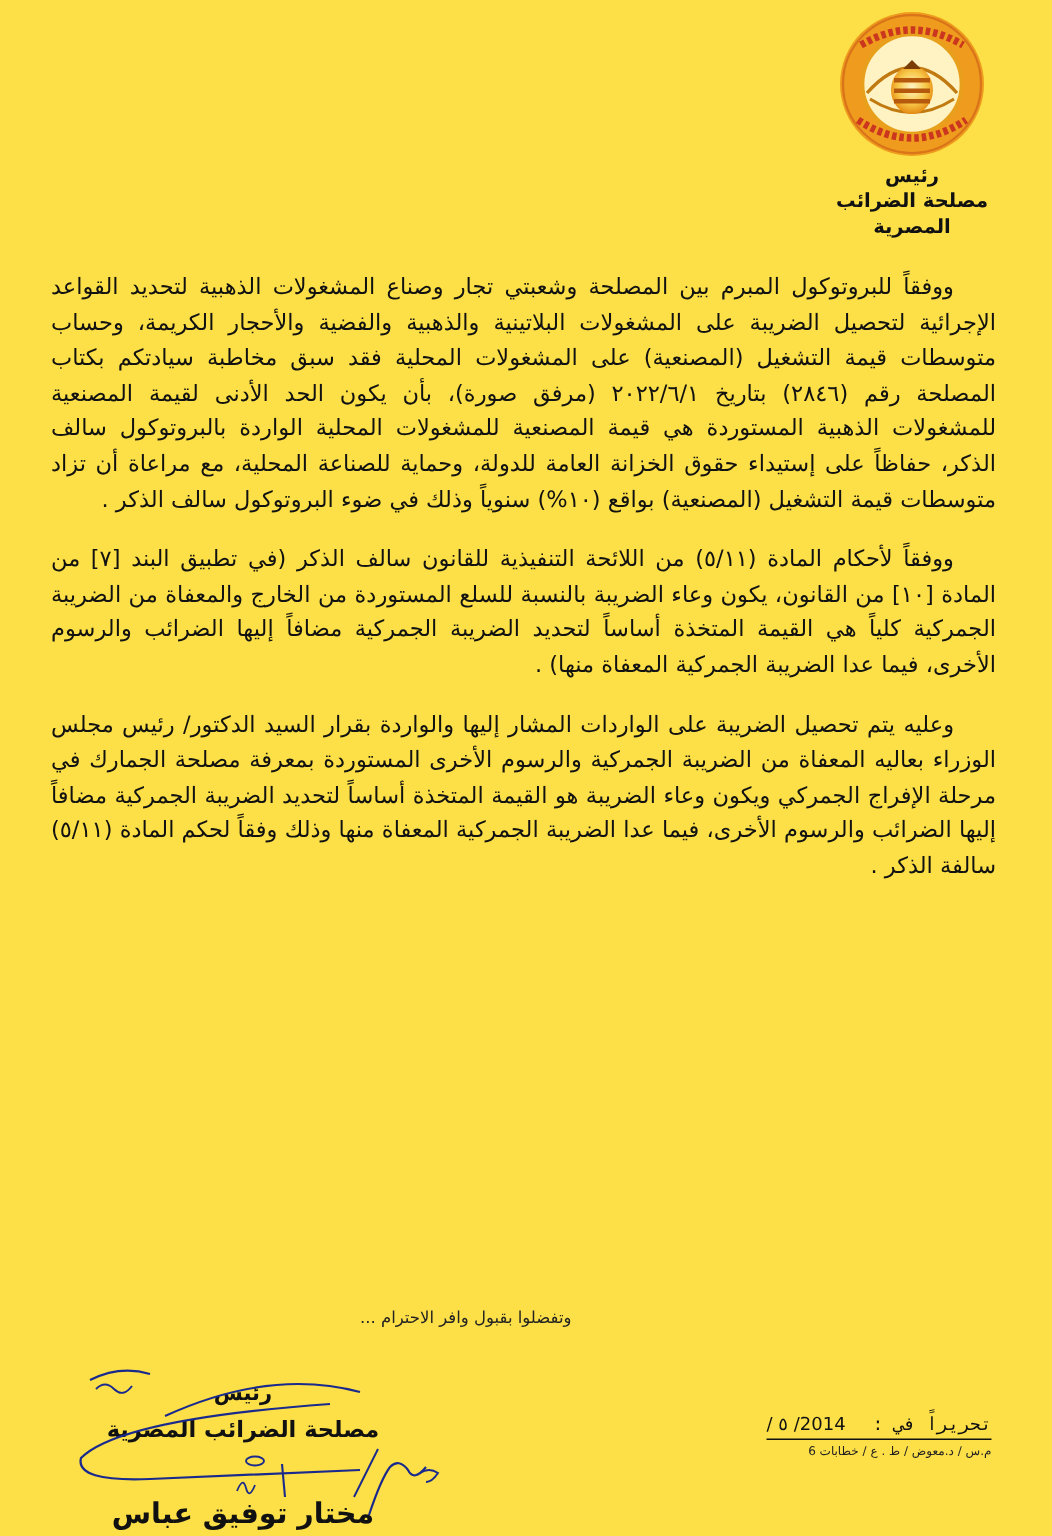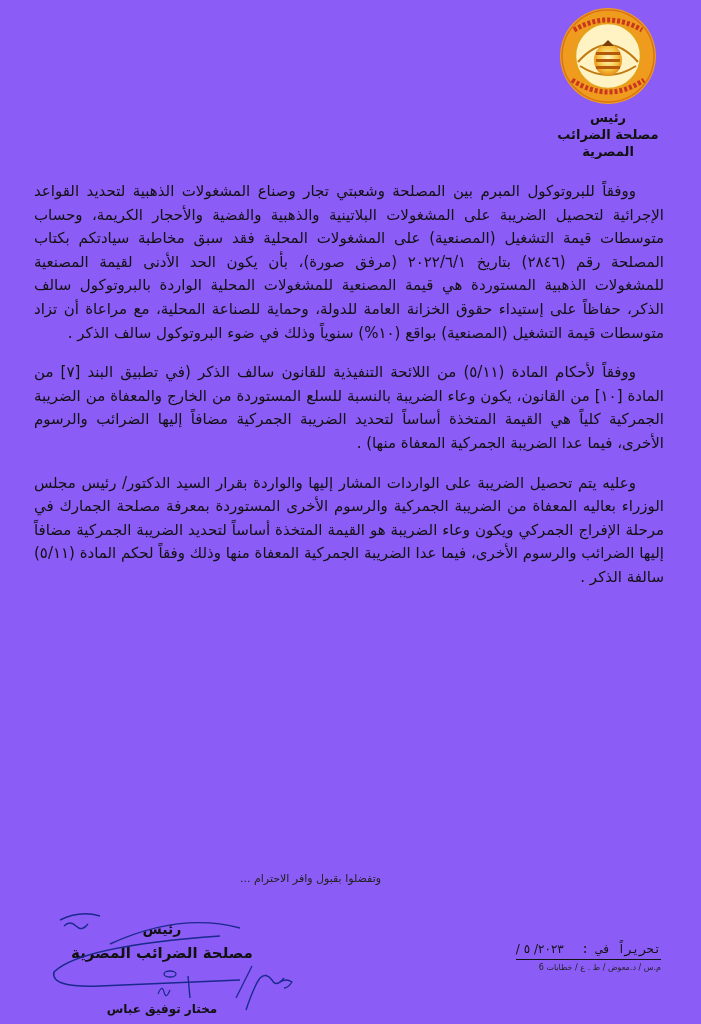--- a/index.html
+++ b/index.html
@@ -12,21 +12,21 @@
     body {
       position: relative;
       font-family: "DejaVu Sans", "Liberation Sans", sans-serif;
       color: #111;
       direction: rtl;
     }
     .page {
       position: absolute;
       left: 0; top: 0;
       width: 701px; height: 1024px;
-      background: #8b5cf6;
+      background: #fde047;
     }
     
     .header {
       position: absolute;
       right: 18px;
       top: 6px;
       width: 150px;
       text-align: center;
     }
     .logo {
@@ -88,21 +88,21 @@
       font-weight: bold;
       line-height: 22px;
     }
     .sig-org {
       font-size: 15px;
       font-weight: bold;
       line-height: 22px;
       margin-top: 2px;
     }
     .sig-name {
-      font-size: 12px;
+      font-size: 19px;
       font-weight: bold;
       line-height: 22px;
       margin-top: 34px;
     }
     .sig-scribble {
       position: absolute;
       left: 40px;
       top: 906px;
       width: 260px;
       height: 118px;
@@ -186,18 +186,18 @@
     <path d="M148 70 L150 92" fill="none" stroke="#1a2a8c" stroke-width="1.4"></path>
     <path d="M118 88 q4 -10 6 -2 q2 8 6 -2" fill="none" stroke="#1a2a8c" stroke-width="1.2"></path>
     <path d="M206 104 Q214 80 220 72 Q226 66 232 74 Q236 82 244 72" fill="none" stroke="#1a2a8c" stroke-width="1.4"></path>
     <path d="M196 92 L212 60" fill="none" stroke="#1a2a8c" stroke-width="1.3"></path>
     <path d="M240 76 q6 -4 12 0 q-4 6 -8 6" fill="none" stroke="#1a2a8c" stroke-width="1.3"></path>
   </svg>
 
   <div class="dating">
     <div class="date-line">
       <span class="date-label">تحريراً في :</span>
-      <span>٢٠٢٣/ ٥ /</span>
+      <span>2014/ ٥ /</span>
     </div>
     <div class="ref-line">م.س / د.معوض / ط . ع /   خطابات 6</div>
   </div>
 
 </div>
 
 </body></html>

